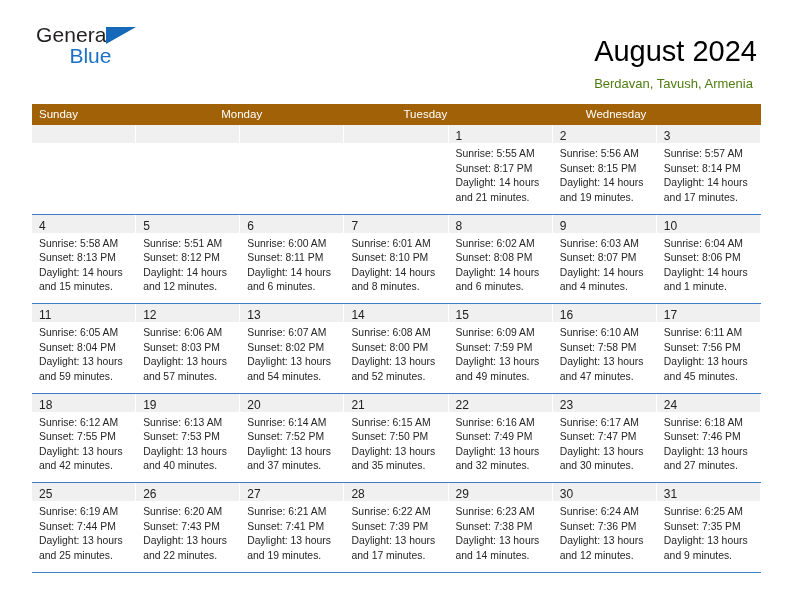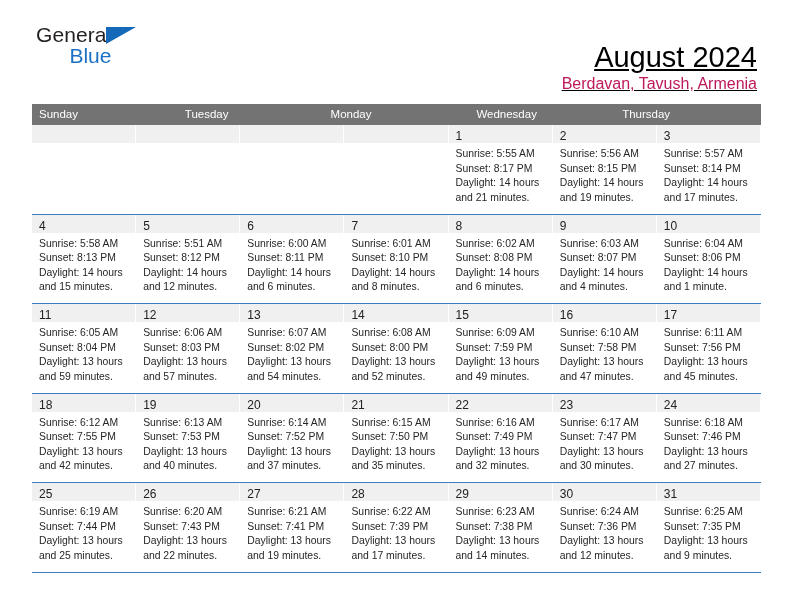--- a/index.html
+++ b/index.html
@@ -59,50 +59,50 @@
     top: 3px;
     width: 0;
     height: 0;
     border-left: 30px solid #1569b8;
     border-bottom: 17px solid transparent;
   }
 
   .title-block {
     position: absolute;
     right: 35px;
-    top: 40px;
-    text-align: right;
-    text-decoration: underline;
+    top: 34px;
+    text-align: left;
   }
   .cal-title {
     font-size: 29px;
     font-weight: 400;
     color: #000000;
     line-height: 34px;
     white-space: nowrap;
   }
   .cal-subtitle {
-    font-size: 16px;
+    font-size: 13px;
     font-weight: 400;
-    color: #be185d;
+    color: #4d7c0f;
     line-height: 20px;
+    margin-top: 6px;
     white-space: nowrap;
   }
 
   
   .calendar {
     position: absolute;
     left: 32px;
     top: 104px;
     width: 729px;
   }
 
   .weekday-row {
     display: flex;
-    background: #737373;
+    background: #a16207;
     height: 21px;
   }
   .weekday {
     flex: 1 1 0;
     box-sizing: border-box;
     padding: 4px 0 0 7px;
     font-size: 11.5px;
     color: #ffffff;
     line-height: 13px;
     white-space: nowrap;
@@ -172,24 +172,23 @@
     <div class="title-block">
       <div class="cal-title">August 2024</div>
       <div class="cal-subtitle">Berdavan, Tavush, Armenia</div>
     </div>
 
   </div>
 
   <div class="calendar">
     <div class="weekday-row">
         <div class="weekday">Sunday</div>
+        <div class="weekday">Monday</div>
         <div class="weekday">Tuesday</div>
-        <div class="weekday">Monday</div>
         <div class="weekday">Wednesday</div>
-        <div class="weekday">Thursday</div>
       </div>
     <div class="weeks">
         <div class="week-row">
           <div class="day-cell empty">
             <div class="day-number-band"><span class="day-number"></span></div>
             <div class="day-body"></div>
           </div>
           <div class="day-cell empty">
             <div class="day-number-band"><span class="day-number"></span></div>
             <div class="day-body"></div>

